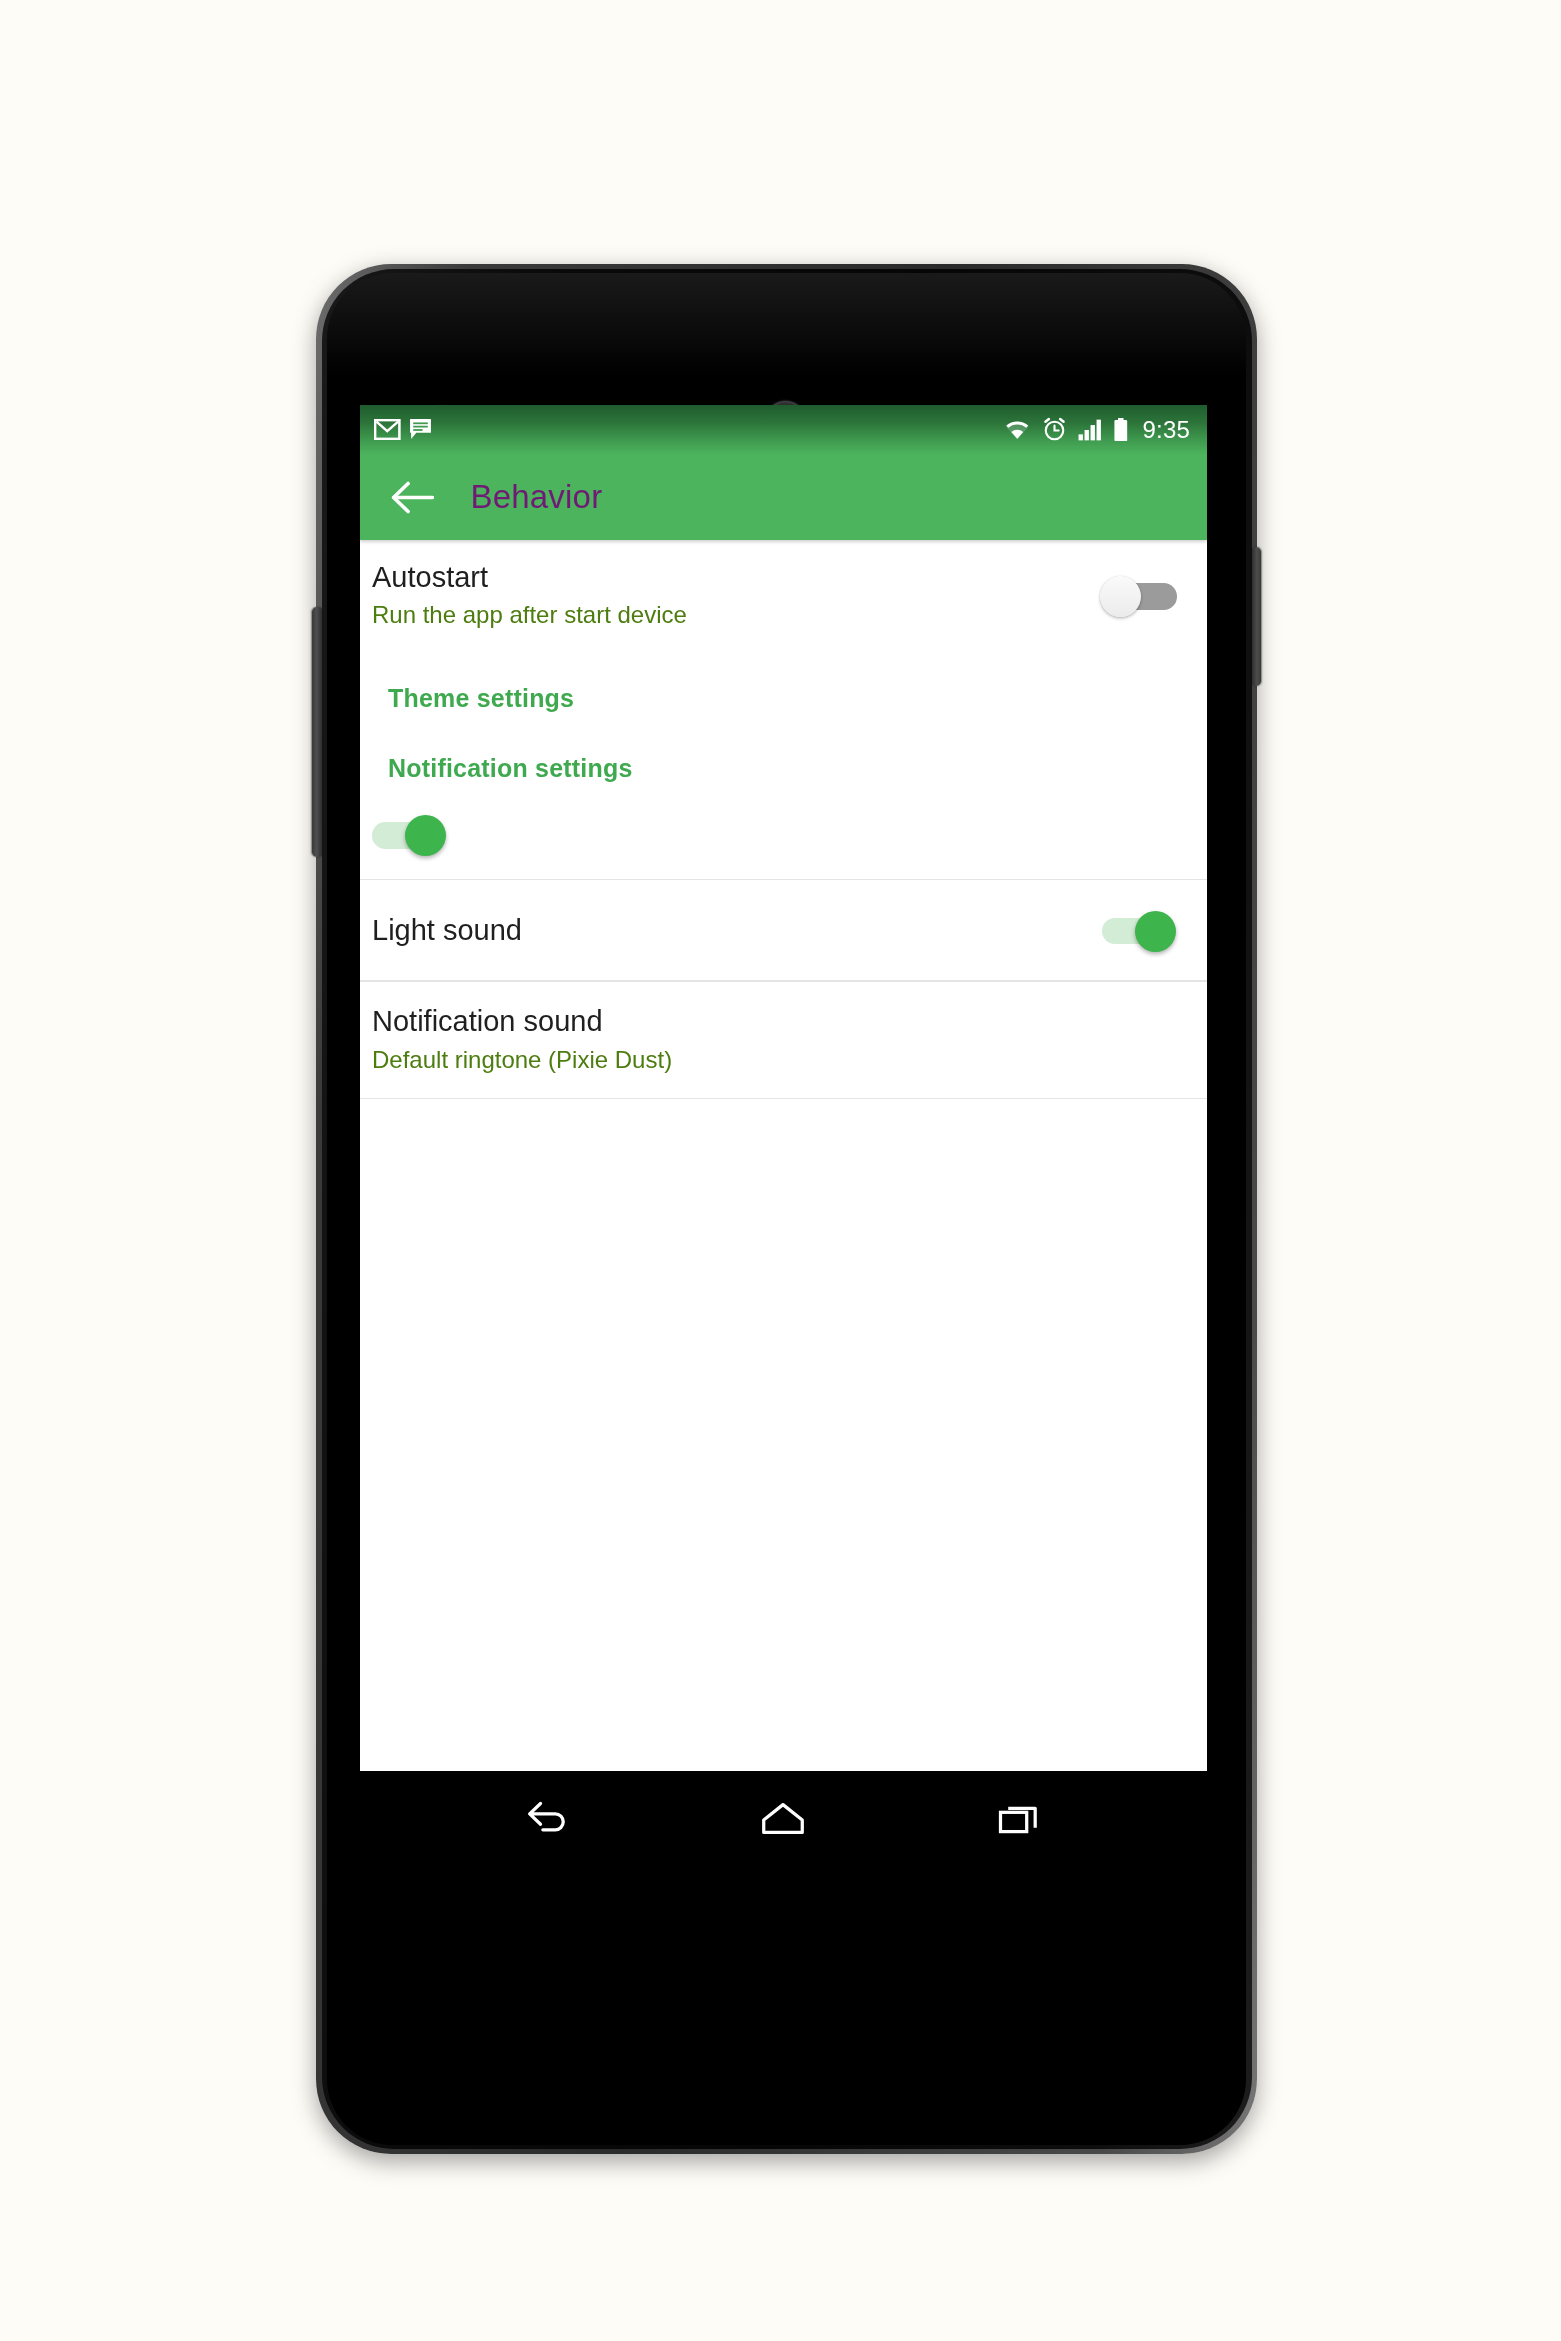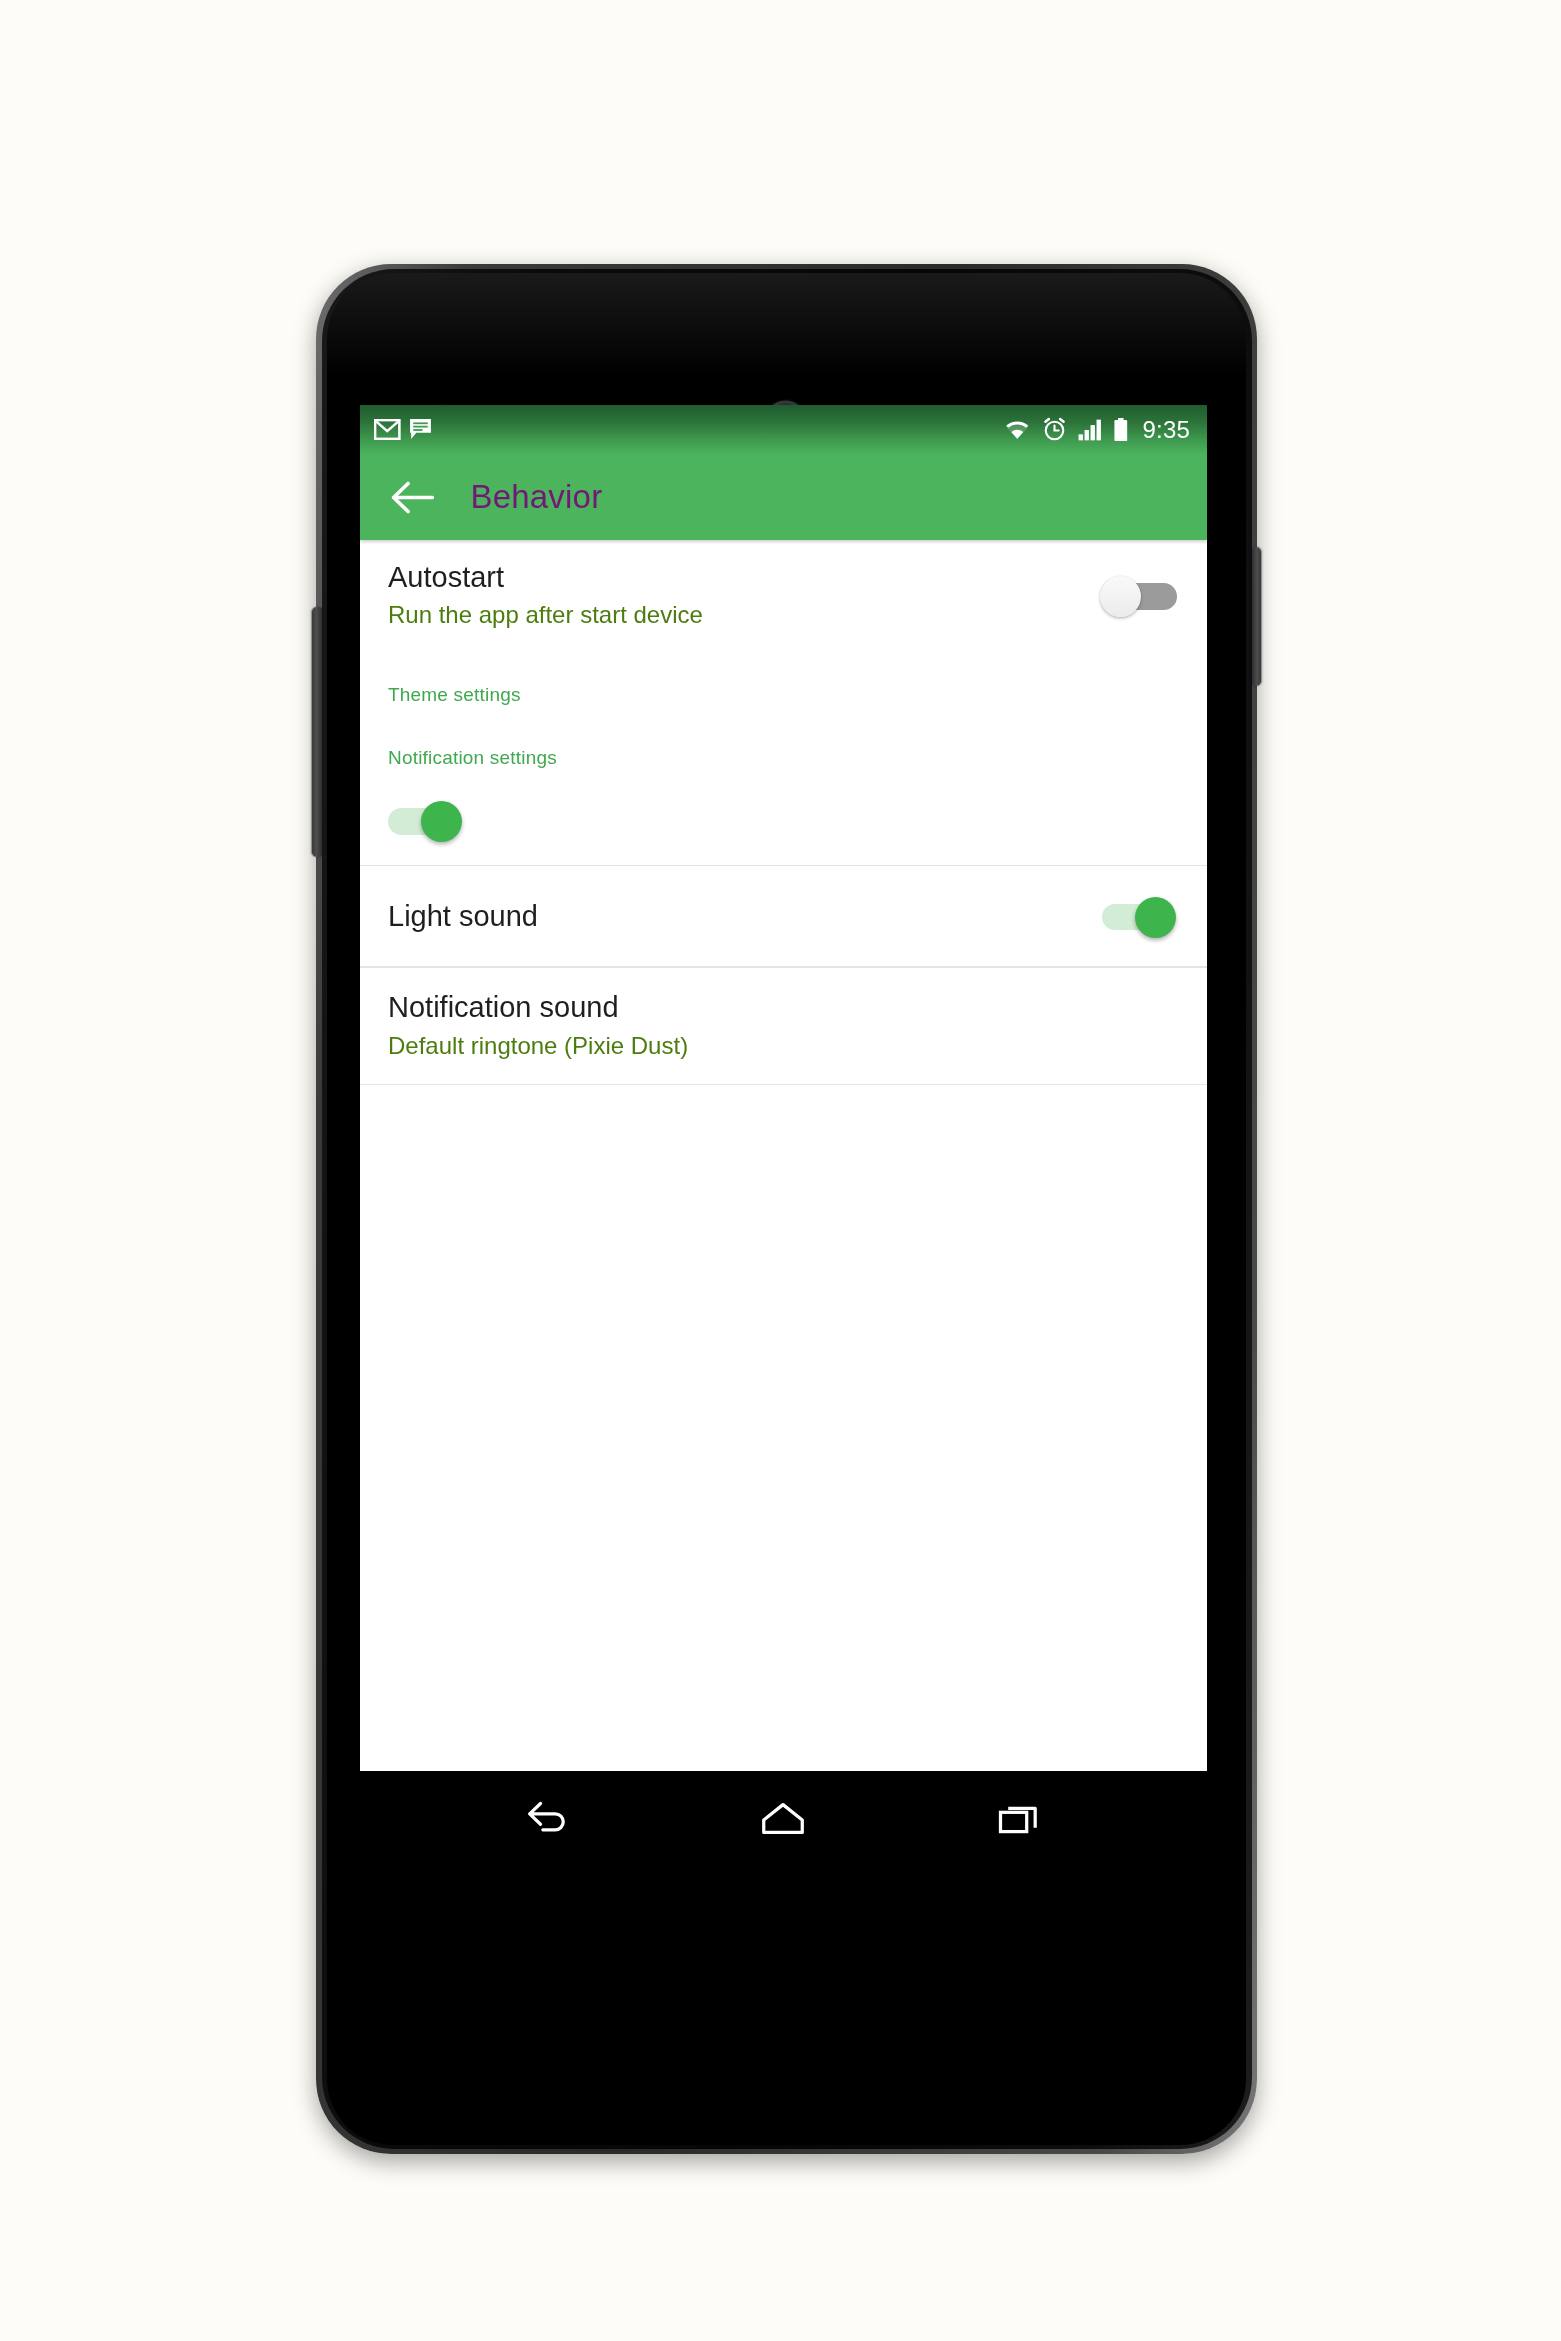--- a/index.html
+++ b/index.html
@@ -164,43 +164,43 @@
     letter-spacing: 0.2px;
   }
 
   
   .list { background:#fff; }
 
   .pref {
     position: relative;
     display: flex;
     align-items: center;
-    padding: 20px 30px 20px 28px;
+    padding: 20px 30px 20px 12px;
     min-height: 78px;
     cursor: pointer;
   }
   .pref-texts { flex: 1 1 auto; padding-right: 19px; }
   .pref-title {
     font-size: 29px;
     color: #1f1f1f;
     line-height: 1.2;
     font-weight: 400;
   }
   .pref-sub {
     font-size: 24px;
     color: #4d7c0f;
     line-height: 1.28;
     margin-top: 5.5px;
     max-width: 539px;
   }
 
   .section-header {
     padding: 33px 28px 7.8px 28px;
-    font-size: 19px;
-    font-weight: normal;
+    font-size: 25px;
+    font-weight: bold;
     color: #3FA94F;
     letter-spacing: 0.2px;
   }
 
   .divider {
     height: 1.6px;
     background: #e4e4e4;
     width: 100%;
   }
 

